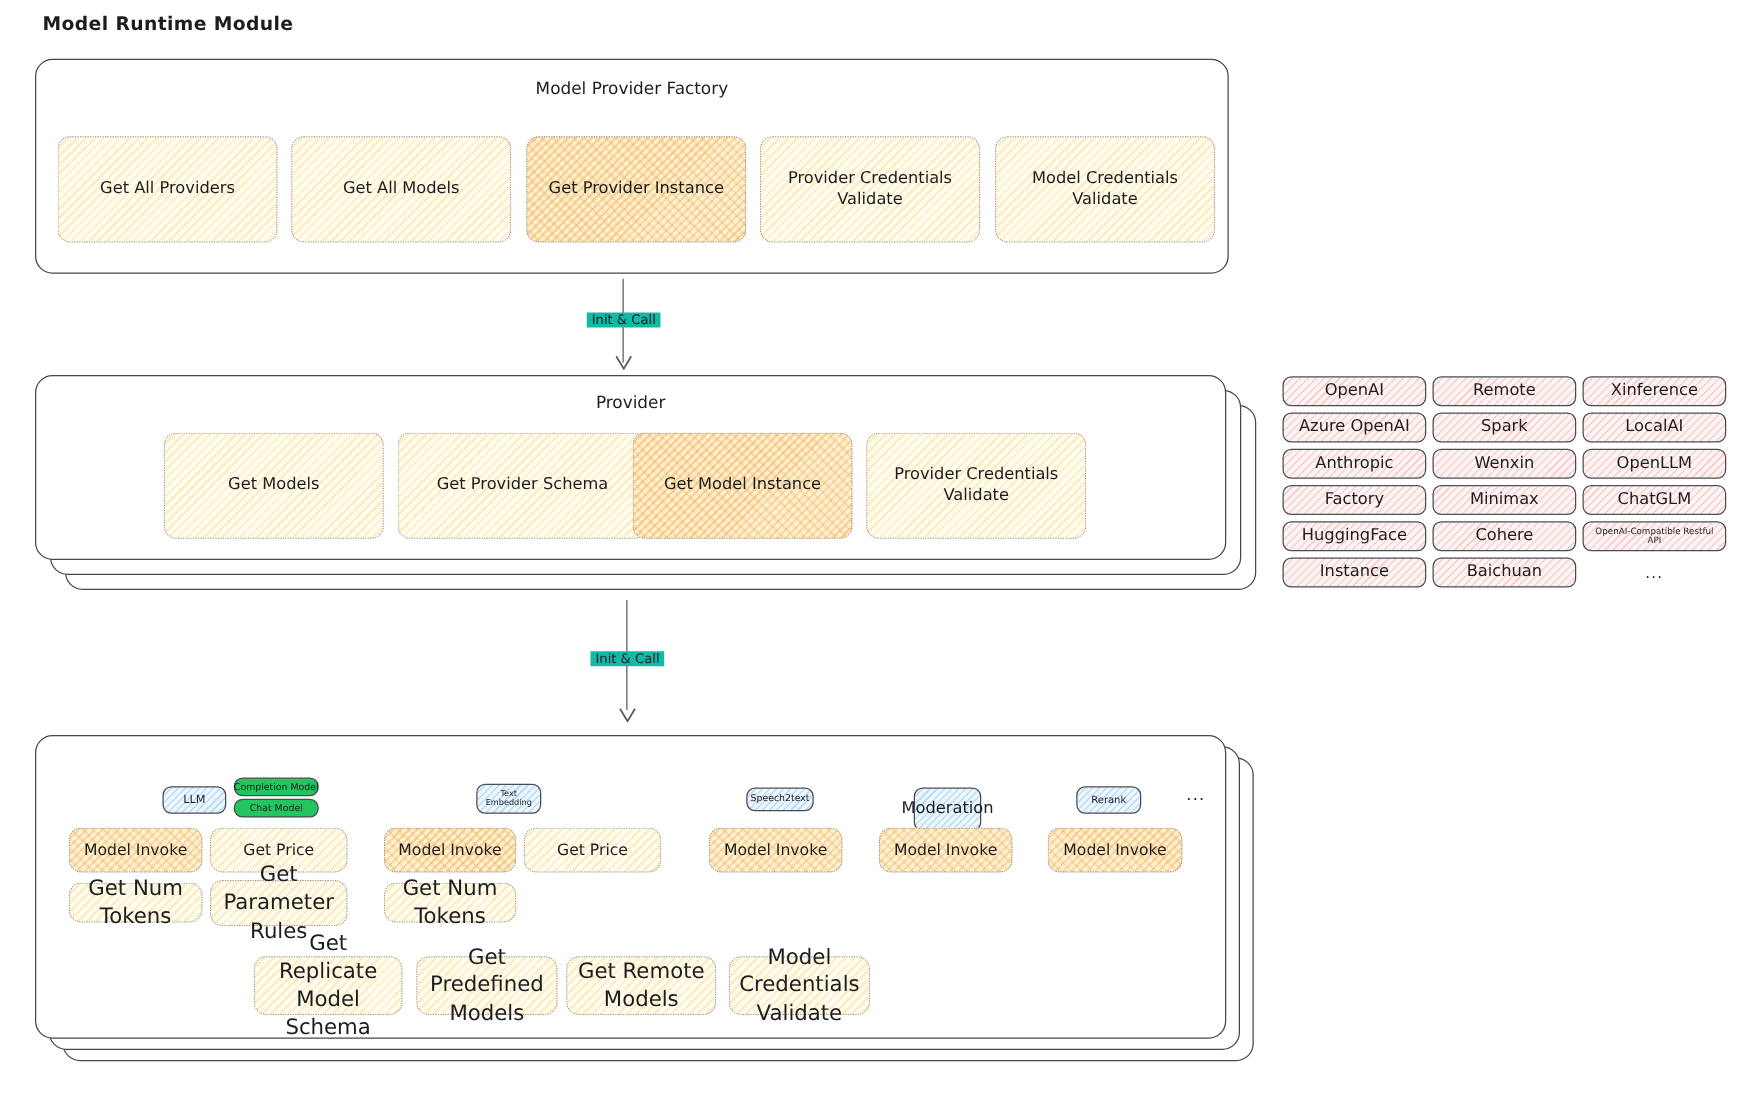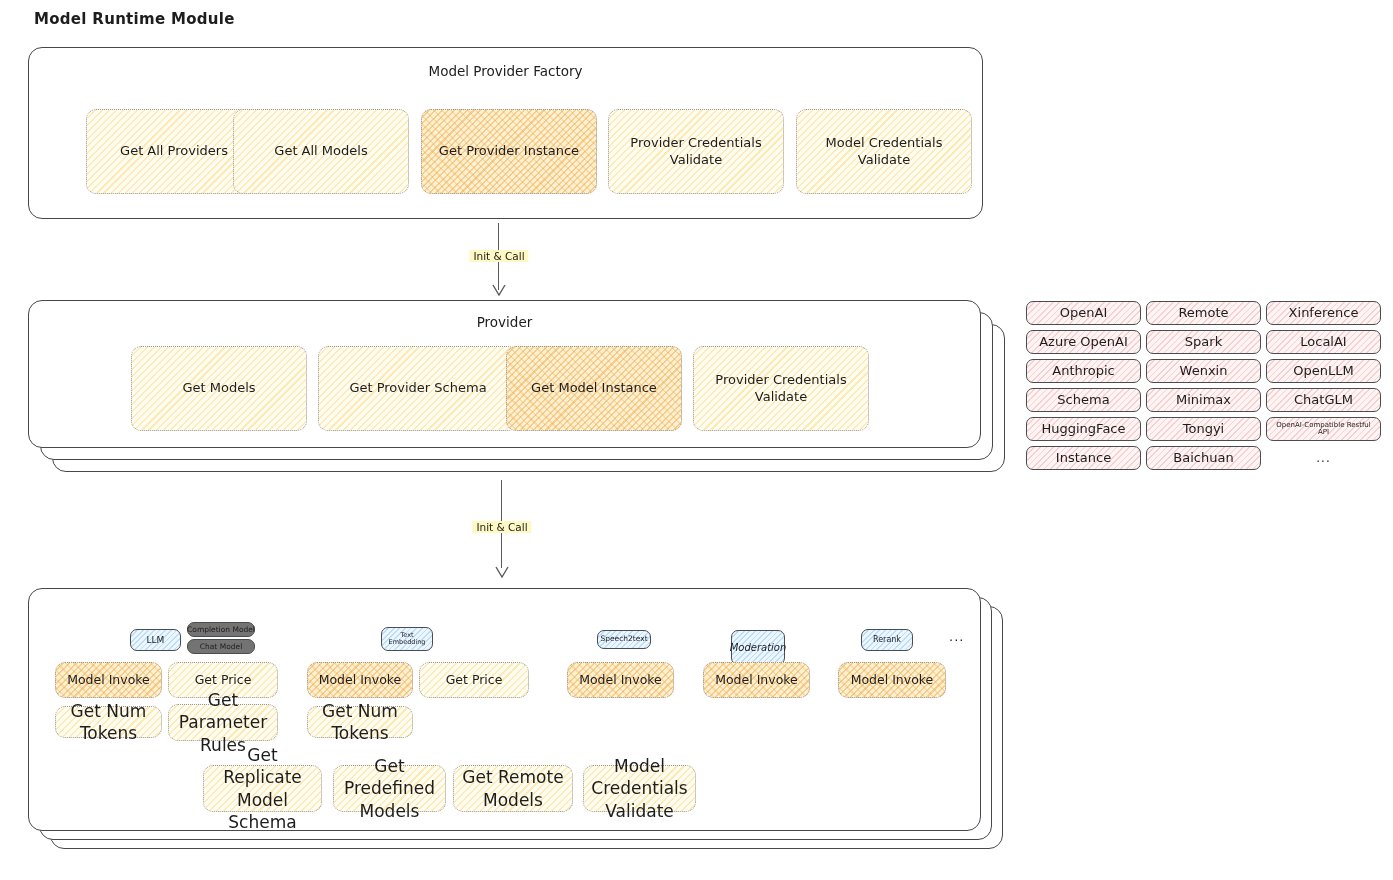--- a/index.html
+++ b/index.html
@@ -36,21 +36,21 @@
   }
   .hatch-blue{
     background-color:#ecf6ff;
     background-image:repeating-linear-gradient(135deg,rgba(126,186,240,.42) 0 1.2px,transparent 1.2px 4px);
   }
 
   
   .arrow-line{position:absolute;width:0;border-left:1.4px solid #5b5b5b;z-index:3;}
   .arrow-head{position:absolute;z-index:3;}
   .arrow-label{
-    position:absolute;transform:translateX(-50%);background:#fef9c3;padding:0 4px;
+    position:absolute;transform:translateX(-50%);background:#14b8a6;padding:0 4px;
     font-size:10.5px;z-index:4;white-space:nowrap;
   }
 
   
   .pgrid{
     position:absolute;left:1026px;top:301px;display:grid;
     grid-template-columns:115px 115px 115px;column-gap:5px;row-gap:5px;z-index:2;
   }
   .pcell{
     height:24px;border:1.3px solid #4a4d50;border-radius:7px;display:flex;align-items:center;
@@ -58,37 +58,37 @@
   }
   .pcell.small{font-size:7px;}
   .pcell.plain{border:none;background:none;font-size:12px;letter-spacing:1px;}
 
   
   .tab{
     position:absolute;border:1.3px solid #4a4d50;border-radius:7px;display:flex;align-items:center;
     justify-content:center;text-align:center;font-size:8px;line-height:1.15;padding:1px 2px;
   }
   .subtab{
-    position:absolute;border:1.1px solid #4a4d50;border-radius:7px;background:#737373;display:flex;
+    position:absolute;border:1.1px solid #4a4d50;border-radius:7px;background:#22c55e;display:flex;
     align-items:center;justify-content:center;font-size:7.5px;white-space:nowrap;padding:0 2px;
   }
   .ellipsis{position:absolute;font-size:13px;letter-spacing:1px;}
   .f12{font-size:17px;}
   .f125{font-size:12.5px;}
 </style>
 </head>
 <body>
 
 <div class="canvas">
 
   <div class="page-title">Model Runtime Module</div>
 
   <div class="frame" style="left:28px;top:47px;width:955px;height:172px;">
     <div class="frame-title" style="top:15px;">Model Provider Factory</div>
-    <div class="node hatch-yellow" style="left:17px;top:61px;width:176px;height:85px;margin-left:40px;">Get All Providers</div>
+    <div class="node hatch-yellow" style="left:17px;top:61px;width:176px;height:85px;">Get All Providers</div>
     <div class="node hatch-yellow" style="left:204px;top:61px;width:176px;height:85px;">Get All Models</div>
     <div class="node hatch-orange" style="left:392px;top:61px;width:176px;height:85px;">Get Provider Instance</div>
     <div class="node hatch-yellow" style="left:579px;top:61px;width:176px;height:85px;">Provider Credentials Validate</div>
     <div class="node hatch-yellow" style="left:767px;top:61px;width:176px;height:85px;">Model Credentials Validate</div>
   </div>
 
   <div class="arrow-line" style="left:498px;top:223px;height:67px;"></div>
   <svg class="arrow-head" style="left:492px;top:284px;" width="14" height="12" viewBox="0 0 14 12">
     <polyline points="1,1 7,11 13,1" fill="none" stroke="#5b5b5b" stroke-width="1.4"></polyline>
   </svg>
@@ -107,25 +107,25 @@
   <div class="pgrid">
     <div class="pcell hatch-pink">OpenAI</div>
     <div class="pcell hatch-pink">Remote</div>
     <div class="pcell hatch-pink">Xinference</div>
     <div class="pcell hatch-pink">Azure OpenAI</div>
     <div class="pcell hatch-pink">Spark</div>
     <div class="pcell hatch-pink">LocalAI</div>
     <div class="pcell hatch-pink">Anthropic</div>
     <div class="pcell hatch-pink">Wenxin</div>
     <div class="pcell hatch-pink">OpenLLM</div>
-    <div class="pcell hatch-pink">Schema</div>
+    <div class="pcell hatch-pink">Factory</div>
     <div class="pcell hatch-pink">Minimax</div>
     <div class="pcell hatch-pink">ChatGLM</div>
     <div class="pcell hatch-pink">HuggingFace</div>
-    <div class="pcell hatch-pink">Tongyi</div>
+    <div class="pcell hatch-pink">Cohere</div>
     <div class="pcell hatch-pink small">OpenAI-Compatible Restful API</div>
     <div class="pcell hatch-pink">Instance</div>
     <div class="pcell hatch-pink">Baichuan</div>
     <div class="pcell plain">...</div>
   </div>
 
   <div class="arrow-line" style="left:501px;top:480px;height:88px;"></div>
   <svg class="arrow-head" style="left:495px;top:566px;" width="14" height="12" viewBox="0 0 14 12">
     <polyline points="1,1 7,11 13,1" fill="none" stroke="#5b5b5b" stroke-width="1.4"></polyline>
   </svg>
@@ -133,21 +133,21 @@
 
   <div class="frame-layer" style="left:50px;top:606px;width:953px;height:243px;z-index:0;"></div>
   <div class="frame-layer" style="left:39px;top:597px;width:953px;height:243px;"></div>
   <div class="frame" style="left:28px;top:588px;width:953px;height:243px;">
 
     <div class="tab hatch-blue" style="left:101px;top:40px;width:51px;height:22px;font-size:9px;">LLM</div>
     <div class="subtab" style="left:158px;top:33px;width:68px;height:15px;">Completion Model</div>
     <div class="subtab" style="left:158px;top:50px;width:68px;height:15px;">Chat Model</div>
     <div class="tab hatch-blue" style="left:352px;top:38px;width:52px;height:24px;font-size:6.5px;">Text Embedding</div>
     <div class="tab hatch-blue" style="left:568px;top:41px;width:54px;height:19px;font-size:7.5px;">Speech2text</div>
-    <div class="tab hatch-blue" style="left:702px;top:41px;width:54px;height:35px;font-size:10px;font-style:italic;">Moderation</div>
+    <div class="tab hatch-blue" style="left:702px;top:41px;width:54px;height:35px;font-size:13px;">Moderation</div>
     <div class="tab hatch-blue" style="left:832px;top:40px;width:52px;height:22px;font-size:8px;">Rerank</div>
     <div class="ellipsis" style="left:920px;top:40px;">...</div>
 
     <div class="node hatch-orange f125" style="left:26px;top:73px;width:107px;height:36px;">Model Invoke</div>
     <div class="node hatch-yellow f125" style="left:139px;top:73px;width:110px;height:36px;">Get Price</div>
     <div class="node hatch-orange f125" style="left:278px;top:73px;width:106px;height:36px;">Model Invoke</div>
     <div class="node hatch-yellow f125" style="left:390px;top:73px;width:110px;height:36px;">Get Price</div>
     <div class="node hatch-orange f125" style="left:538px;top:73px;width:107px;height:36px;">Model Invoke</div>
     <div class="node hatch-orange f125" style="left:674px;top:73px;width:107px;height:36px;">Model Invoke</div>
     <div class="node hatch-orange f125" style="left:809px;top:73px;width:108px;height:36px;">Model Invoke</div>

